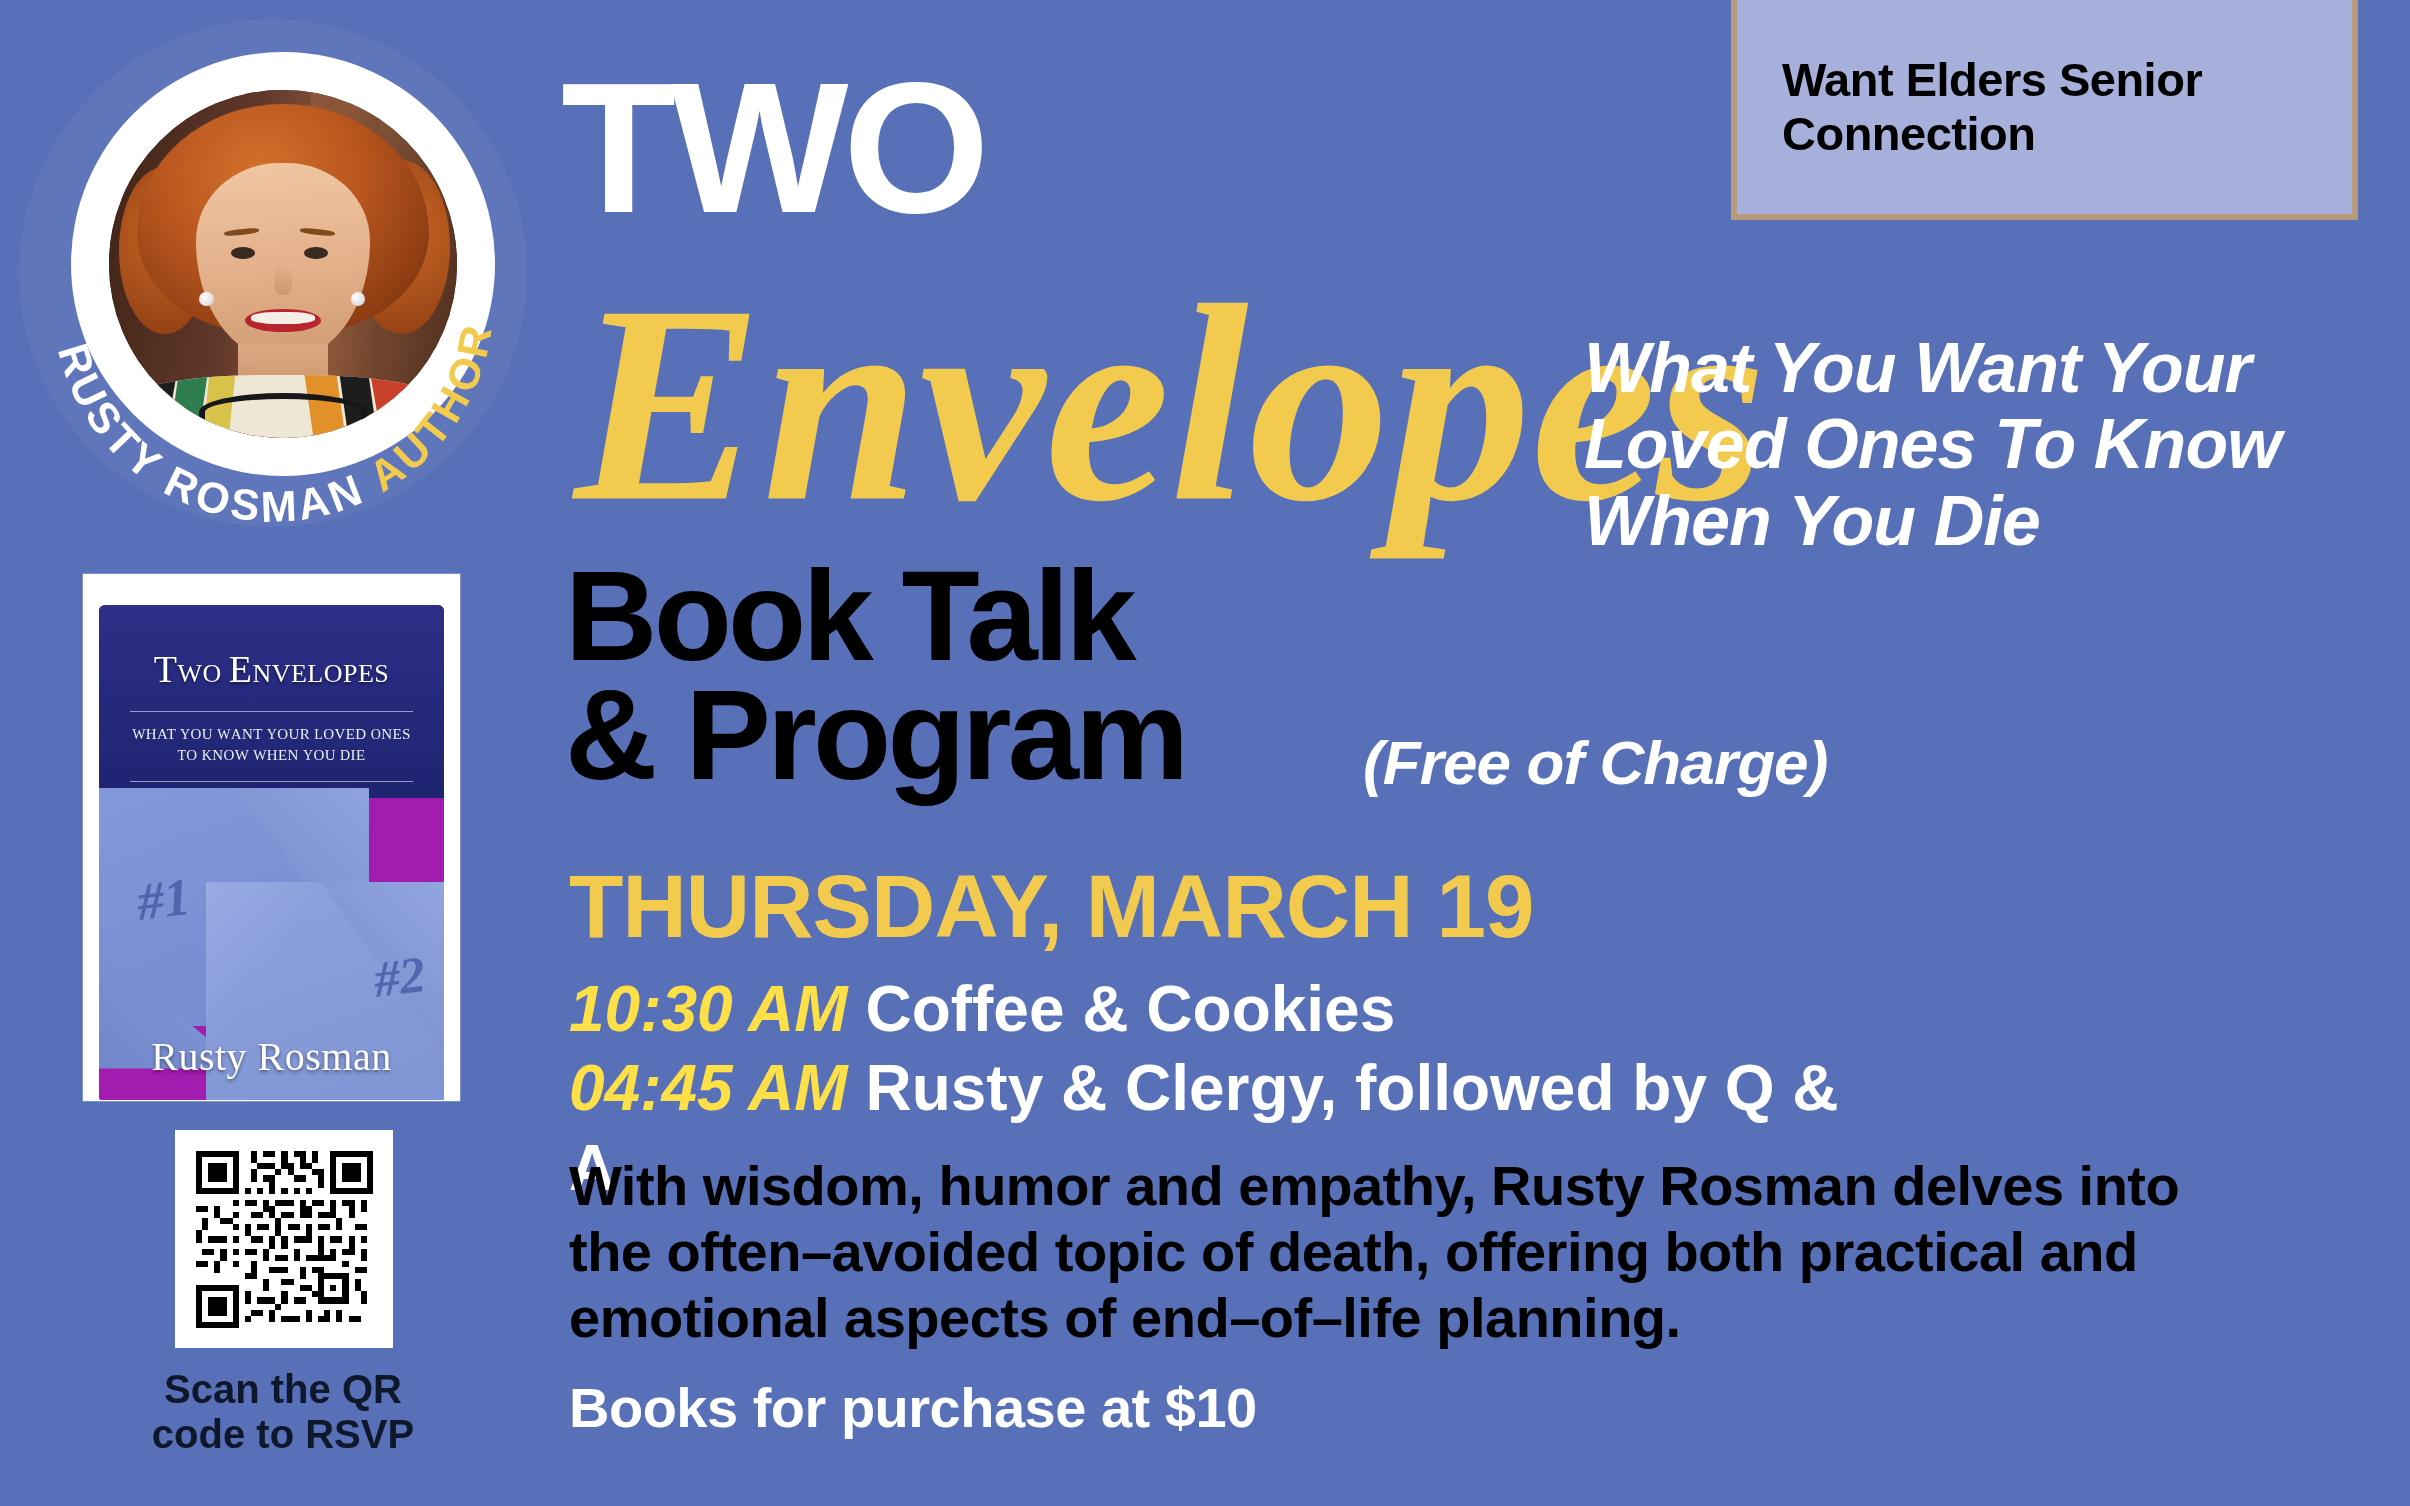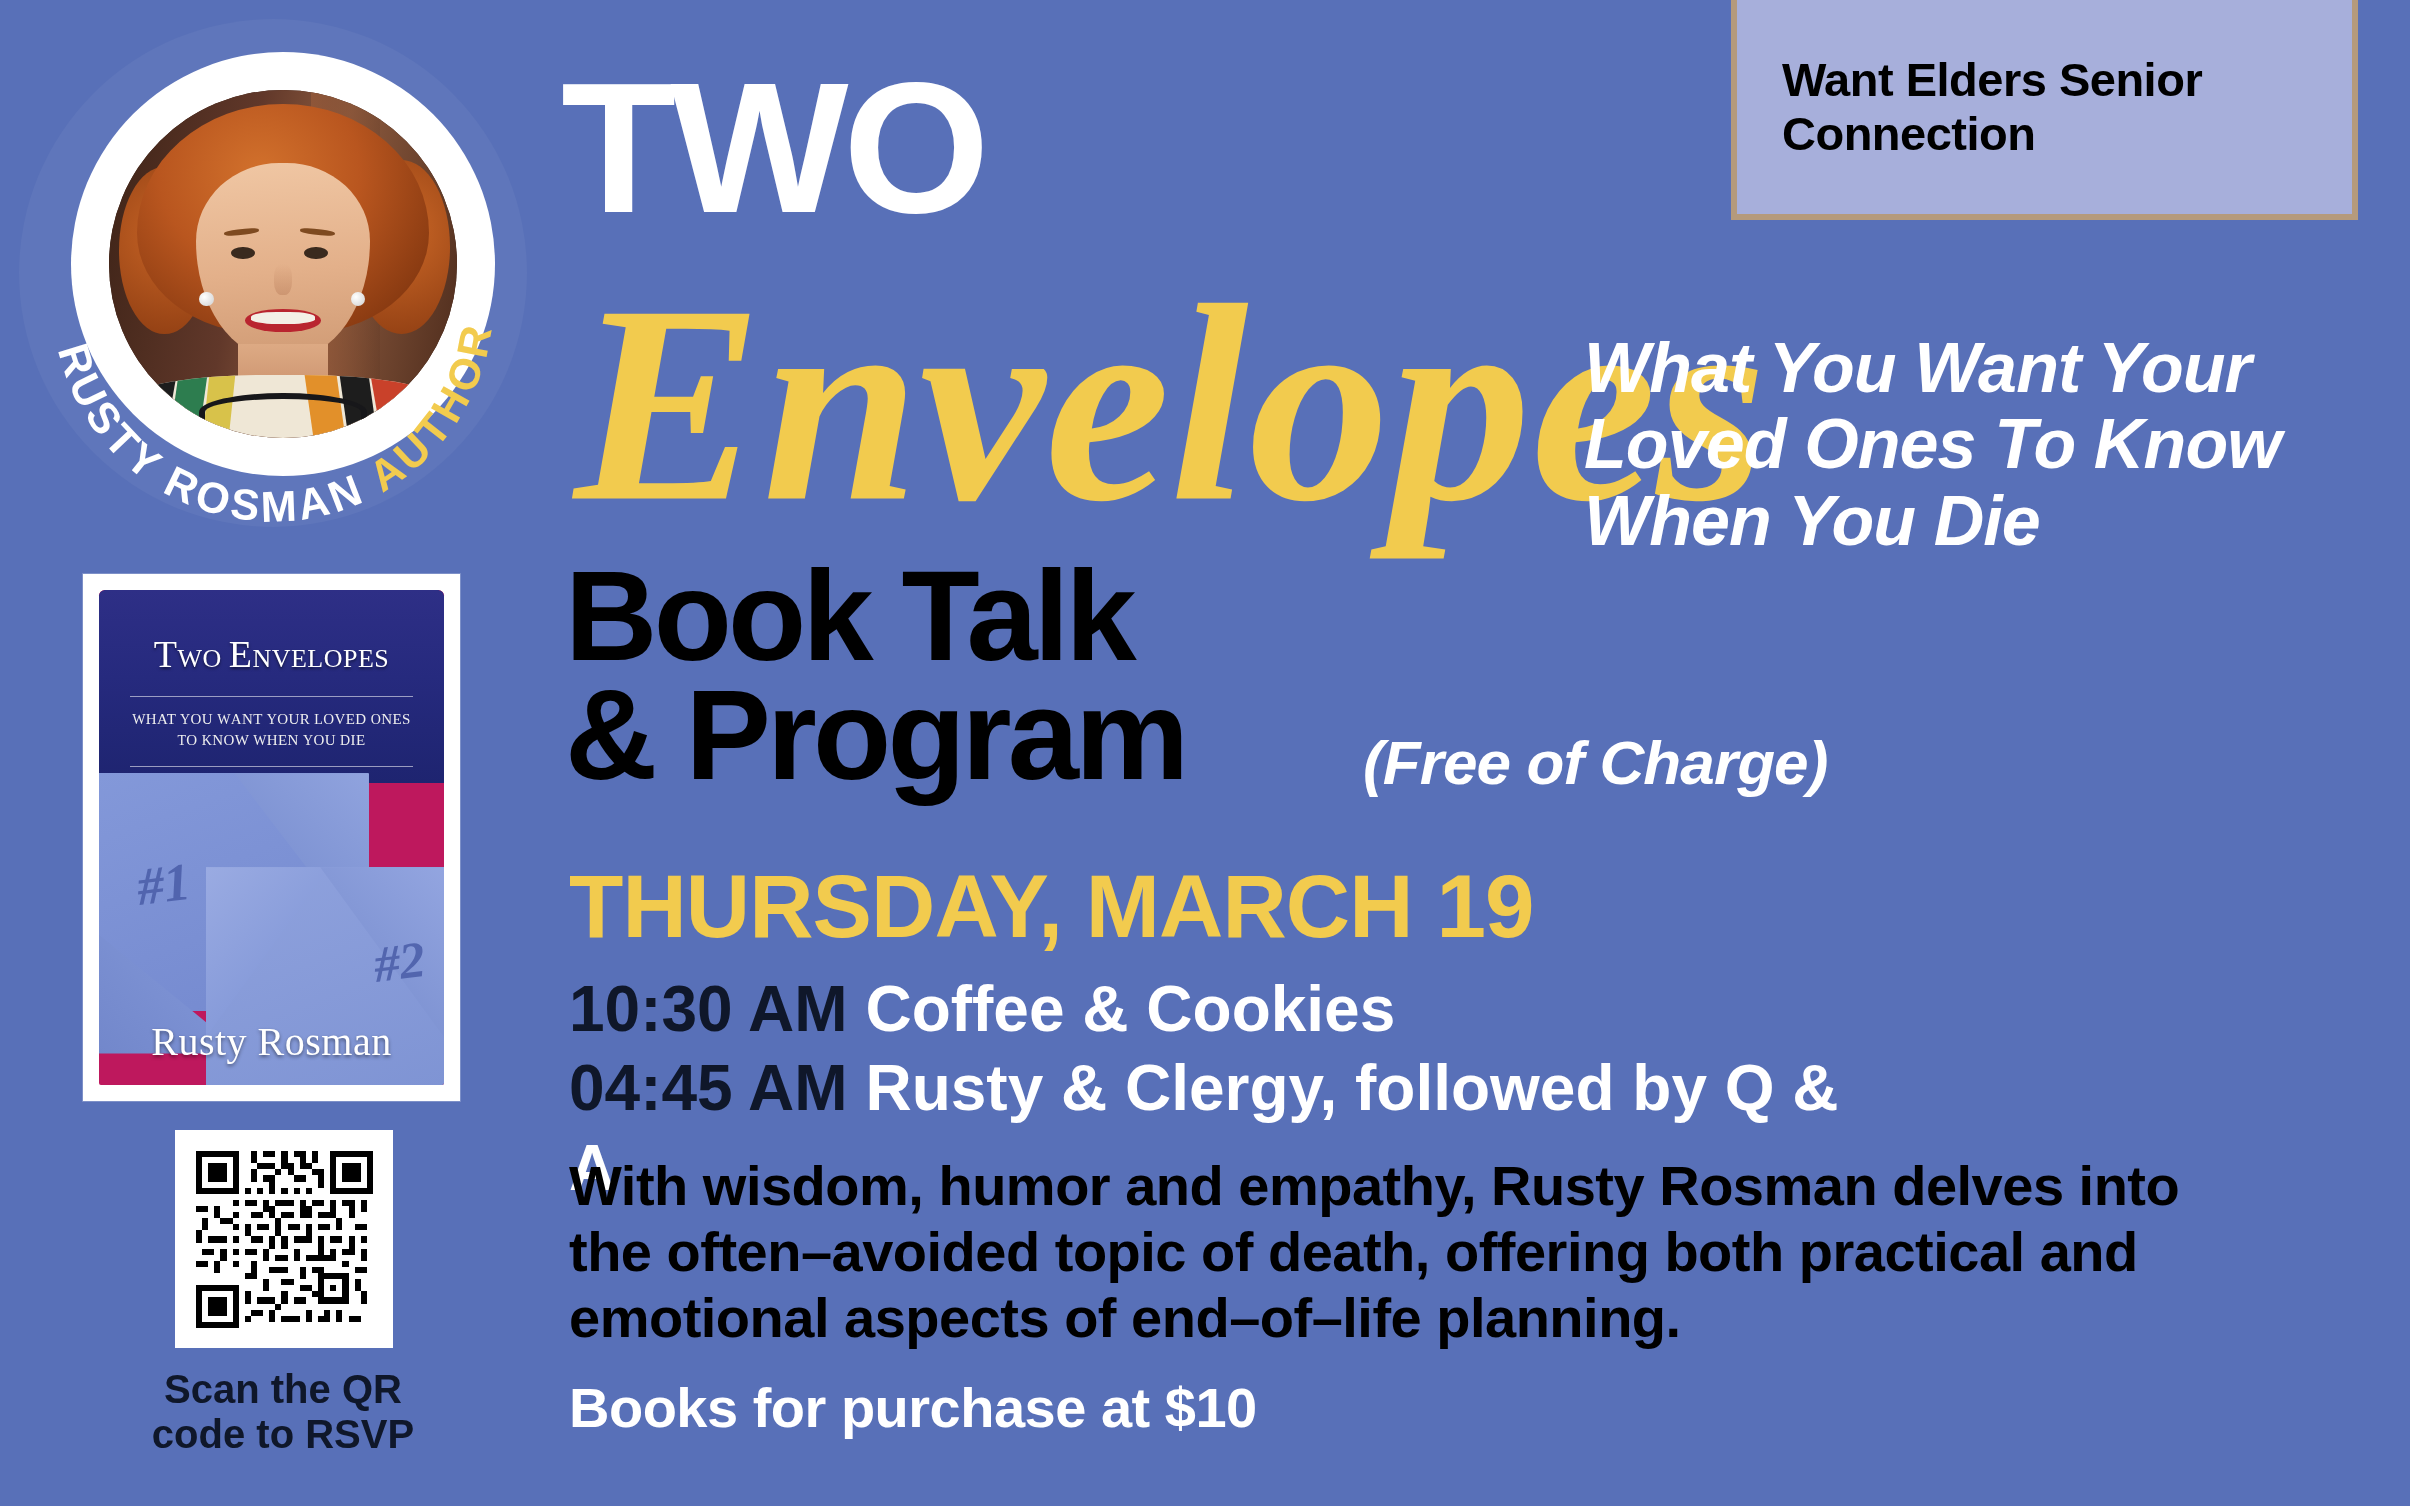--- a/index.html
+++ b/index.html
@@ -78,21 +78,21 @@
   #badge-arc{position:absolute;left:0;top:0;width:508px;height:527px;
       pointer-events:none;}
   #badge-arc text{font-family:"Liberation Sans",sans-serif;font-weight:700;
       font-size:46px;letter-spacing:4px;}
 
   
   #book-wrap{position:absolute;left:83px;top:574px;width:377px;height:527px;
       background:#ffffff;box-sizing:border-box;padding:16px;
       box-shadow:0 0 0 0.9px rgba(255,255,255,.25);}
   #book{position:relative;width:100%;height:100%;overflow:hidden;
-      border-radius:5.6px 5.6px 1.9px 1.9px;background:#be185d;}
+      border-radius:5.6px 5.6px 1.9px 1.9px;background:#a21caf;margin-top:15px;}
   #book-head{position:absolute;left:0;top:0;width:100%;height:39%;
       background:linear-gradient(180deg,#2e2f86 0%,#262a7e 45%,#1e2470 100%);
       border-radius:5.6px 5.6px 0 0;}
   #book-title{position:absolute;left:0;top:9%;width:100%;text-align:center;
       color:#fff;font-family:"Liberation Serif",serif;font-size:38px;
       line-height:1;letter-spacing:0.5px;text-shadow:0 1.9px 2.8px rgba(0,0,0,.5);}
   #book-title .sc{font-size:26px;}
   .bk-rule{position:absolute;left:9%;width:82%;height:0.9px;background:rgba(255,255,255,.55);}
   #book-sub{position:absolute;left:6%;top:24%;width:88%;text-align:center;
       color:#efefef;font-family:"Liberation Serif",serif;font-size:14px;
@@ -158,21 +158,21 @@
       letter-spacing:-3.8px;}
   #free-charge{position:absolute;left:1363px;top:727px;
       color:#ffffff;font-weight:700;font-style:italic;font-size:62px;
       letter-spacing:-0.9px;}
 
   #date-line{position:absolute;left:569px;top:855px;
       color:#F2CB4E;font-weight:700;font-size:89px;letter-spacing:-0.9px;}
 
   #schedule{position:absolute;left:569px;top:970px;width:1318px;
       font-size:64px;line-height:1.24;font-weight:600;color:#ffffff;}
-  #schedule .t{color:#0f172a;font-weight:700;}
+  #schedule .t{color:#fde047;font-weight:700;font-style:italic;}
 
   #desc{position:absolute;left:569px;top:1153px;width:1657px;
       color:#000000;font-weight:700;font-size:56px;line-height:1.18;
       letter-spacing:-0.5px;}
 
   #price{position:absolute;left:569px;top:1375px;
       color:#ffffff;font-weight:700;font-size:56px;letter-spacing:-0.5px;}
 </style>
 </head>
 <body>

